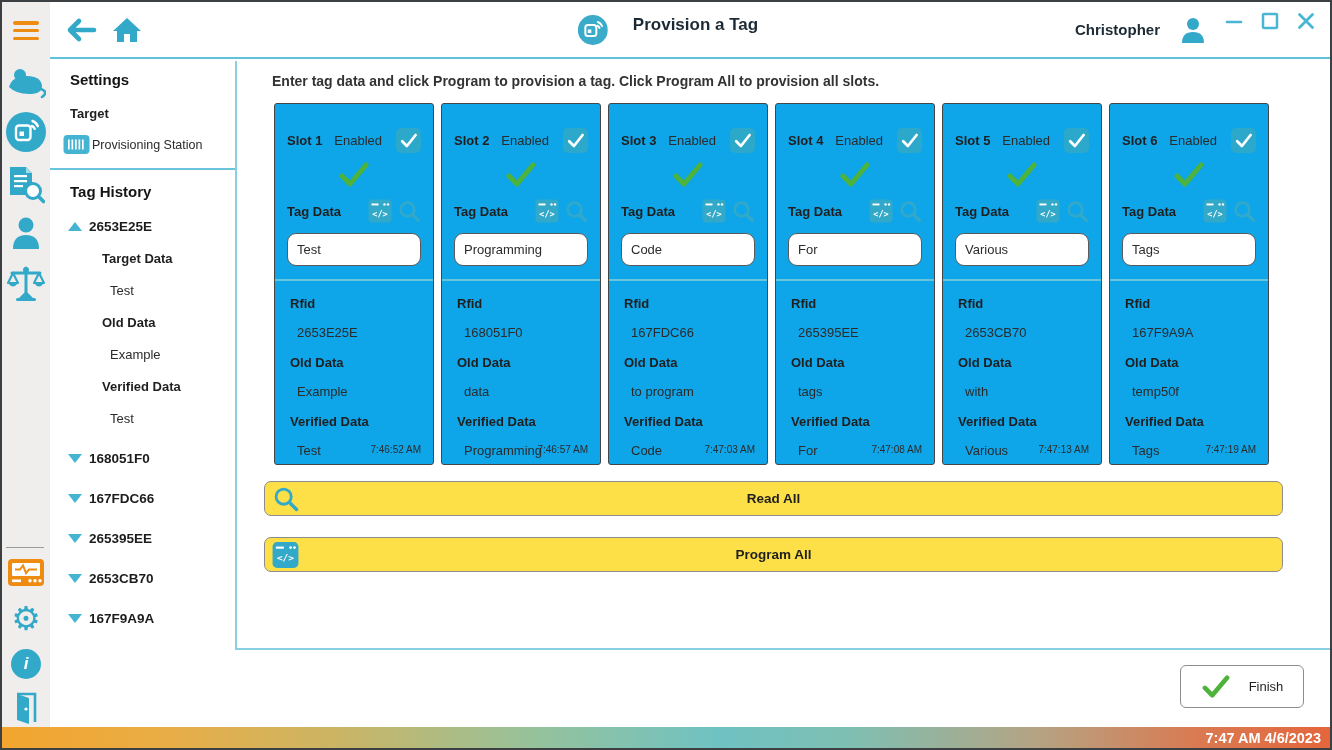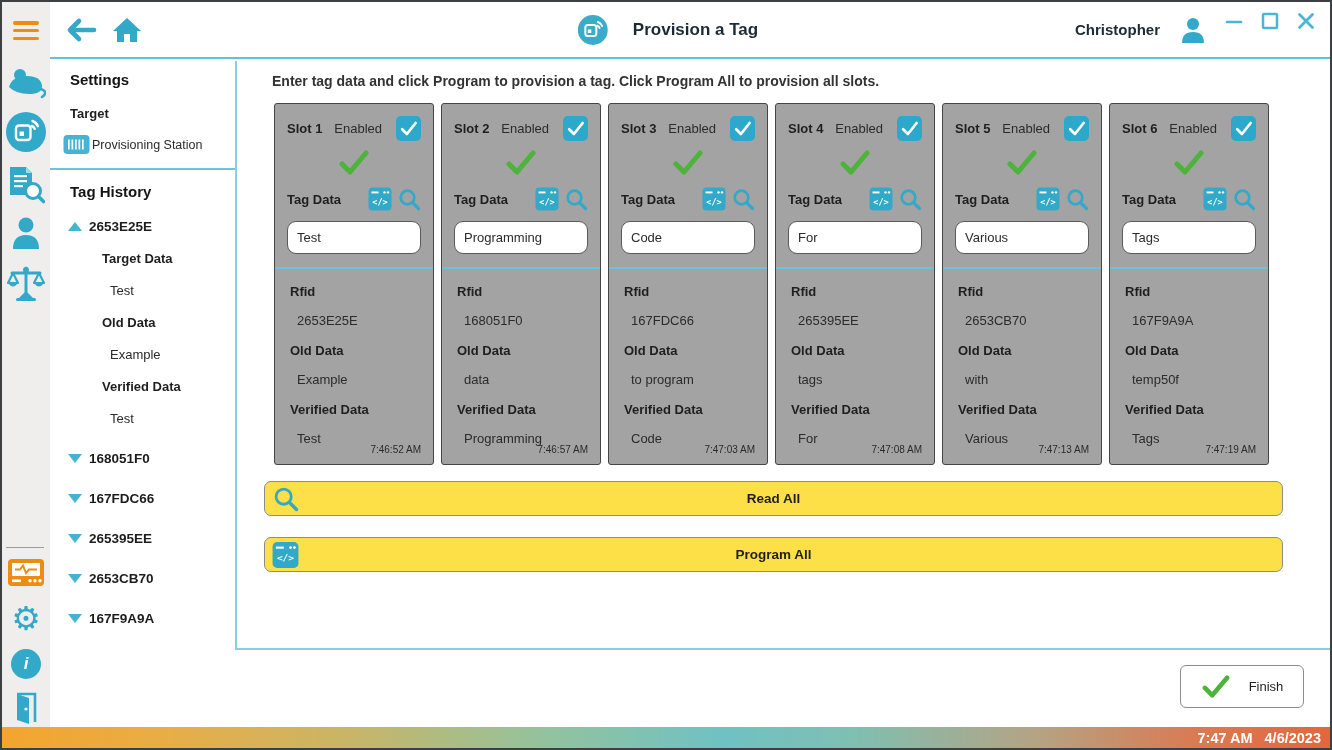--- a/index.html
+++ b/index.html
@@ -7,21 +7,21 @@
   .window {
     position:relative; width:1332px; height:750px;
     border:2px solid #3c4043; background:#fff;
     font-family:"Liberation Sans", sans-serif; color:#1f1f1f; overflow:hidden;
   }
   
   .header { position:absolute; left:48px; top:0; right:0; height:57px;
     border-bottom:2px solid #5fc3da; display:flex; align-items:center; background:#fff; }
   .nav-ico { margin-left:14px; display:flex; align-items:center; cursor:pointer; }
   .title-wrap { position:absolute; left:618px; transform:translateX(-50%);
-    display:flex; align-items:center; gap:25px; }
+    display:flex; gap:25px; }
   .title-text { font-size:17px; font-weight:bold; color:#1b2a34; }
   .user-area { margin-left:auto; display:flex; align-items:center; gap:20px; }
   .user-name { font-size:15px; font-weight:bold; color:#1b2a34; }
   .win-controls { display:flex; align-items:center; gap:16px; margin:0 14px 0 18px;
     align-self:flex-start; margin-top:9px; }
   
   .sidebar { position:absolute; left:0; top:0; bottom:21px; width:48px;
     background:#f0eeec; z-index:3; }
   .hamburger { position:absolute; top:19px; left:50%; transform:translateX(-50%);
     width:26px; cursor:pointer; }
@@ -49,21 +49,21 @@
   .sec-lbl { font-size:13px; font-weight:bold; margin:17px 0 0 52px; }
   .sec-val { font-size:13px; margin:17px 0 0 60px; color:#2b2b2b; }
   
   .vdivider { position:absolute; left:233px; top:59px; width:2px; height:587px; background:#88cfe2; }
   .hdivider { position:absolute; left:233px; top:646px; right:0; height:2px; background:#88cfe2; }
   
   .main { position:absolute; left:234px; top:59px; right:0; }
   .instruction { margin:12px 0 0 36px; font-size:14px; font-weight:600; color:#333; }
   .cards { display:flex; gap:7px; margin:14px 0 0 38px; }
   .card { width:160px; height:362px; border:1px solid #454545; border-radius:3px;
-    background:#a3a3a3; position:relative; padding:0 12px; }
+    background:#0ea5e9; position:relative; padding:12px 12px; }
   .card-top { display:flex; align-items:center; margin-top:12px; }
   .slot-name { font-size:13px; font-weight:bold; }
   .enabled { margin-left:auto; display:flex; align-items:center; gap:14px; font-size:13px; color:#2b2b2b; }
   .checkbox { width:25px; height:25px; background:#2ca9ca; border-radius:5px;
     display:flex; align-items:center; justify-content:center; cursor:pointer; flex:none; }
   .status-check { display:flex; justify-content:center; margin-top:9px; }
   .tagdata-row { display:flex; align-items:center; margin-top:11px; }
   .lbl { font-size:13px; font-weight:bold; }
   .row-icons { margin-left:auto; display:flex; align-items:center; gap:5px; }
   .row-icons > * { cursor:pointer; }
@@ -81,21 +81,21 @@
   .read-all { margin-top:16px; }
   .program-all { margin-top:21px; }
   .finish-btn { position:absolute; right:26px; top:663px; width:124px; height:43px;
     border:1px solid #8c8c8c; border-radius:6px; background:#fff; z-index:2;
     display:flex; align-items:center; justify-content:center; gap:18px;
     font-size:13px; color:#1f1f1f; cursor:pointer; font-family:"Liberation Sans",sans-serif; }
   
   .statusbar { position:absolute; left:0; right:0; bottom:0; height:21px; z-index:4;
     background:linear-gradient(90deg,#f3a52e 0%,#e9ad45 12%,#c9b567 26%,#96c29b 40%,
       #6fc2c3 54%,#7fbfb2 64%,#b5a382 78%,#da7a52 90%,#e4663c 100%);
-    display:flex; align-items:center; justify-content:flex-end; gap:12px;
+    display:flex; align-items:center; justify-content:flex-end; gap:4px;
     padding-right:9px; color:#fff; font-size:14.5px; font-weight:bold; }
 </style>
 </head>
 <body>
 
 <div class="window">
 
   <div class="header">
     <span class="nav-ico">
       <svg width="34" height="28" viewBox="0 0 34 28">

